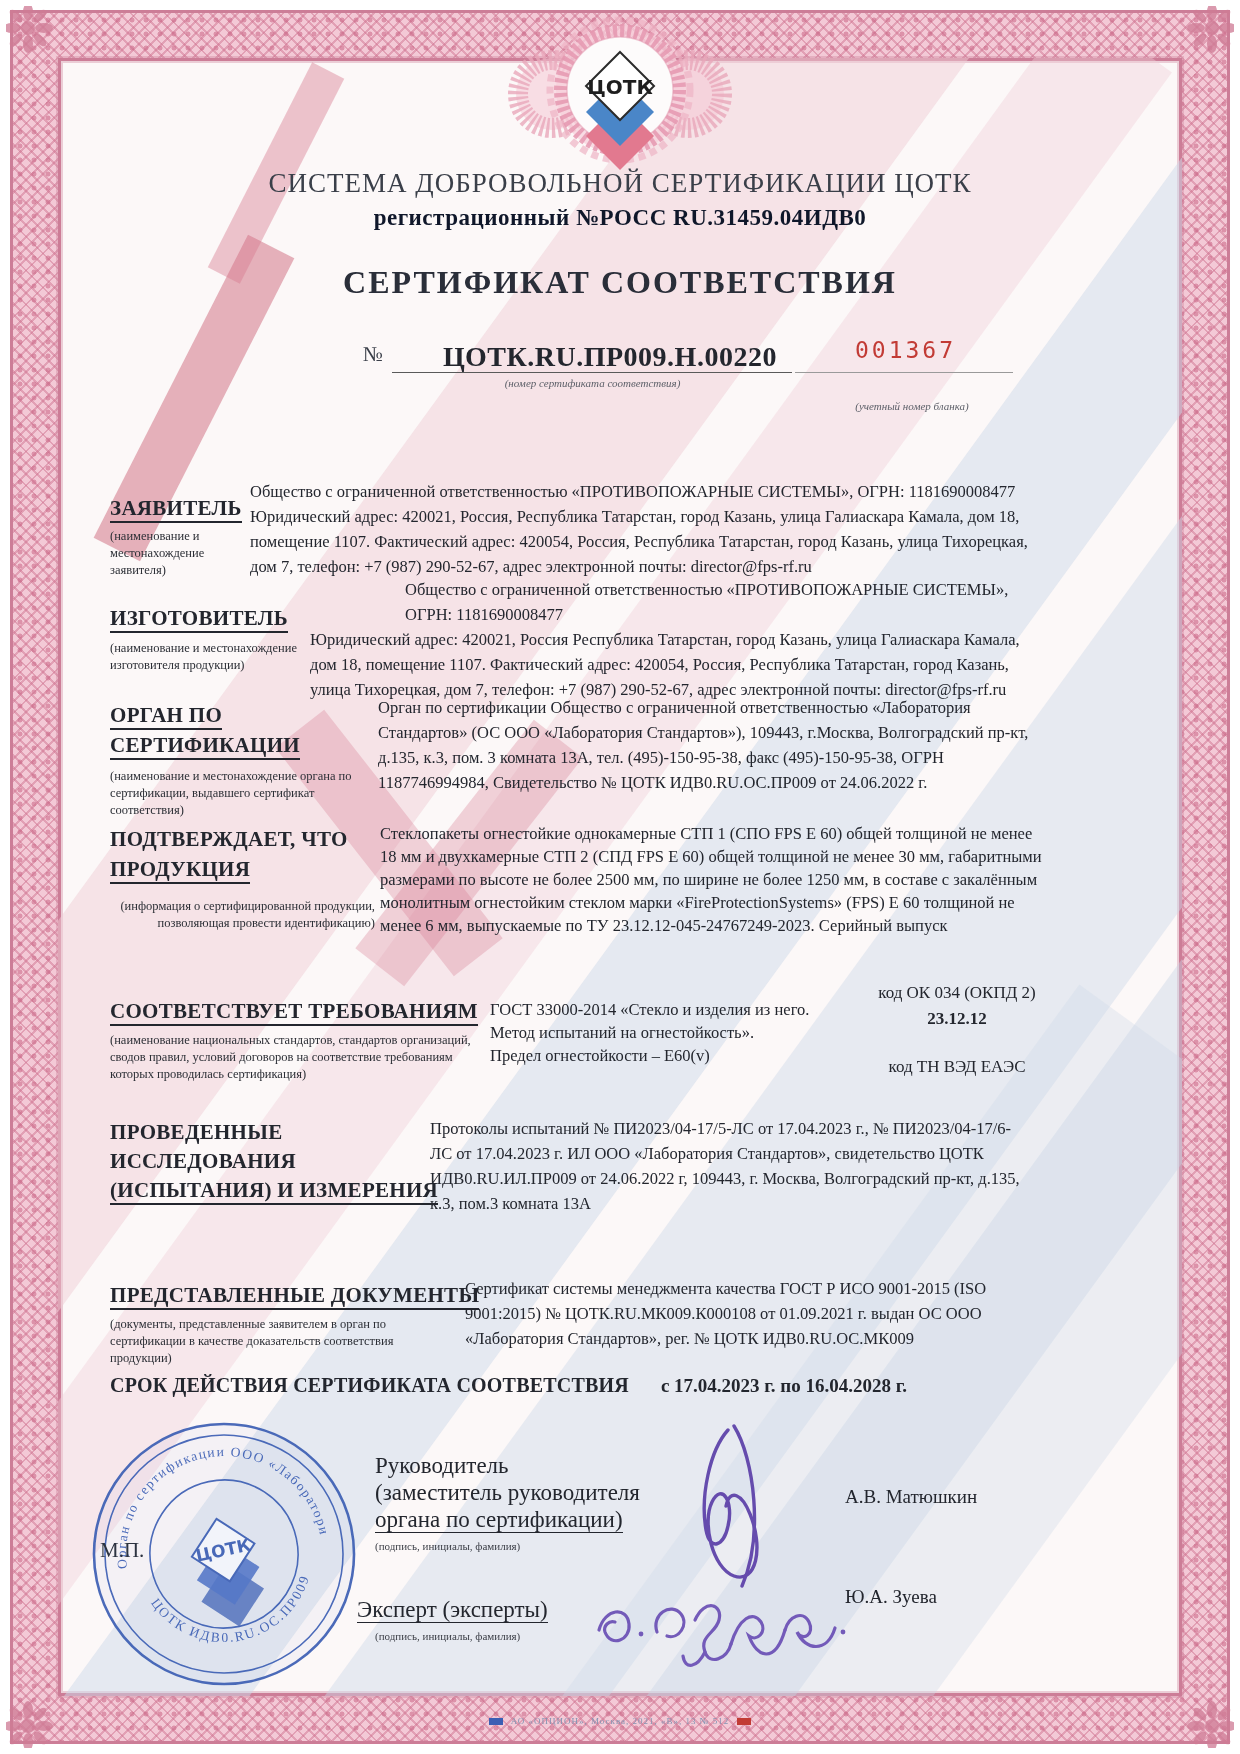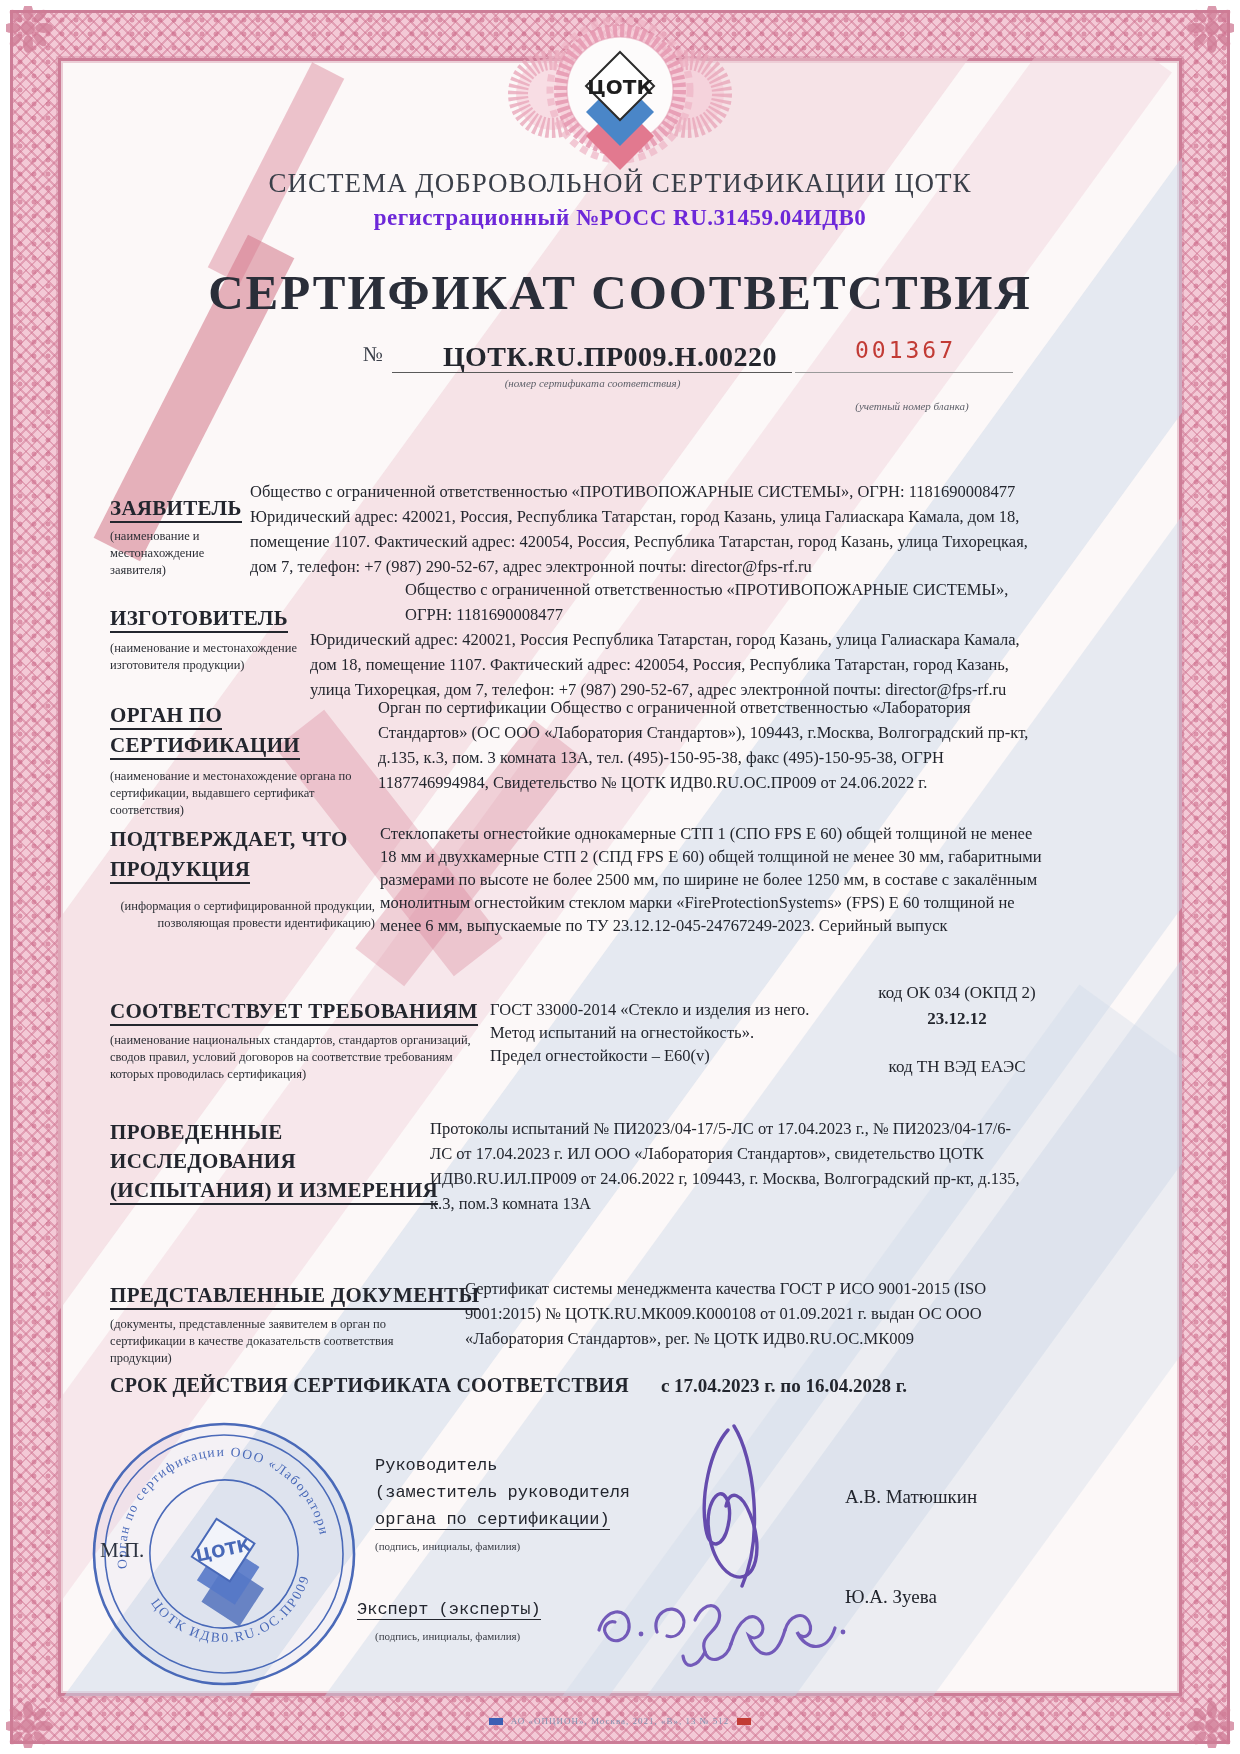--- a/index.html
+++ b/index.html
@@ -32,37 +32,37 @@
   .corner-orn.br{right:6px;bottom:6px;transform:rotate(180deg);}
   .corner-orn.bl{left:6px;bottom:6px;transform:rotate(270deg);}
   
   .wm{position:absolute;pointer-events:none;}
   .watermarks{position:absolute;inset:58px;overflow:hidden;z-index:1;}
   
   .content{position:absolute;inset:0;z-index:2;}
   .abs{position:absolute;}
   .center{text-align:center;}
   .system-line{left:0;width:1240px;font-size:27px;letter-spacing:1px;color:#3a3f49;}
-  .reg-line{left:0;width:1240px;font-size:23px;font-weight:bold;color:#6d28d9;letter-spacing:.5px;}
-  .main-title{left:0;width:1240px;font-size:49px;font-weight:bold;letter-spacing:2px;color:#2a2e39;}
+  .reg-line{left:0;width:1240px;font-size:23px;font-weight:bold;color:#0f172a;letter-spacing:.5px;}
+  .main-title{left:0;width:1240px;font-size:32px;font-weight:bold;letter-spacing:2px;color:#2a2e39;}
   .num-sign{font-size:21px;color:#3a3f49;}
   .cert-num{font-size:28px;font-weight:bold;letter-spacing:.5px;}
   .blank-num{font-family:"DejaVu Sans Mono", monospace;font-size:23px;color:#c23b35;letter-spacing:3px;}
   .rule{border-top:1.6px solid #5a5a5a;height:0;}
   .rule.light{border-top-color:#9a9a9a;}
   .small-cap{font-size:11px;font-style:italic;color:#5d6069;}
   .sec-label{font-size:21px;font-weight:bold;letter-spacing:.3px;line-height:30px;}
   .sec-label .u{border-bottom:2.2px solid #23262e;padding-bottom:1px;}
   .sub-label{font-size:12.5px;line-height:17px;color:#2c2f36;}
   .body-text{font-size:16.5px;line-height:25px;text-align:left;}
   .body-text.tight{line-height:23px;}
   .codes{font-size:17px;line-height:22px;}
   .validity-label{font-size:20px;font-weight:bold;letter-spacing:.2px;}
   .validity-value{font-size:19px;font-weight:bold;}
-  .sign-label{font-size:17px;line-height:27px;font-family:Liberation Mono, monospace;}
+  .sign-label{font-size:23px;line-height:27px;}
   .sign-label .u{border-bottom:1.8px solid #23262e;}
   .sign-cap{font-size:11px;color:#3c3f47;}
   .sig-name{font-size:19px;font-weight:normal;}
   .mp{font-size:21px;color:#2c3340;}
   .imprint{font-size:9px;color:#8493b2;letter-spacing:1px;}
   .mark{display:inline-block;width:14px;height:7px;vertical-align:middle;margin:0 8px;}
 </style>
 </head>
 <body>
 

